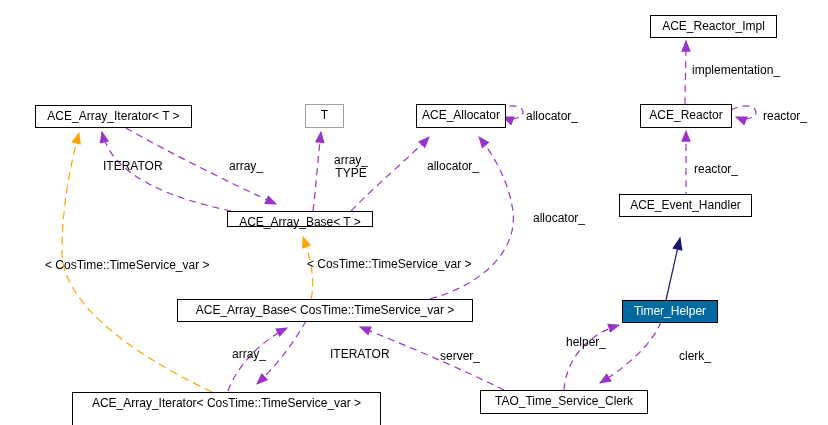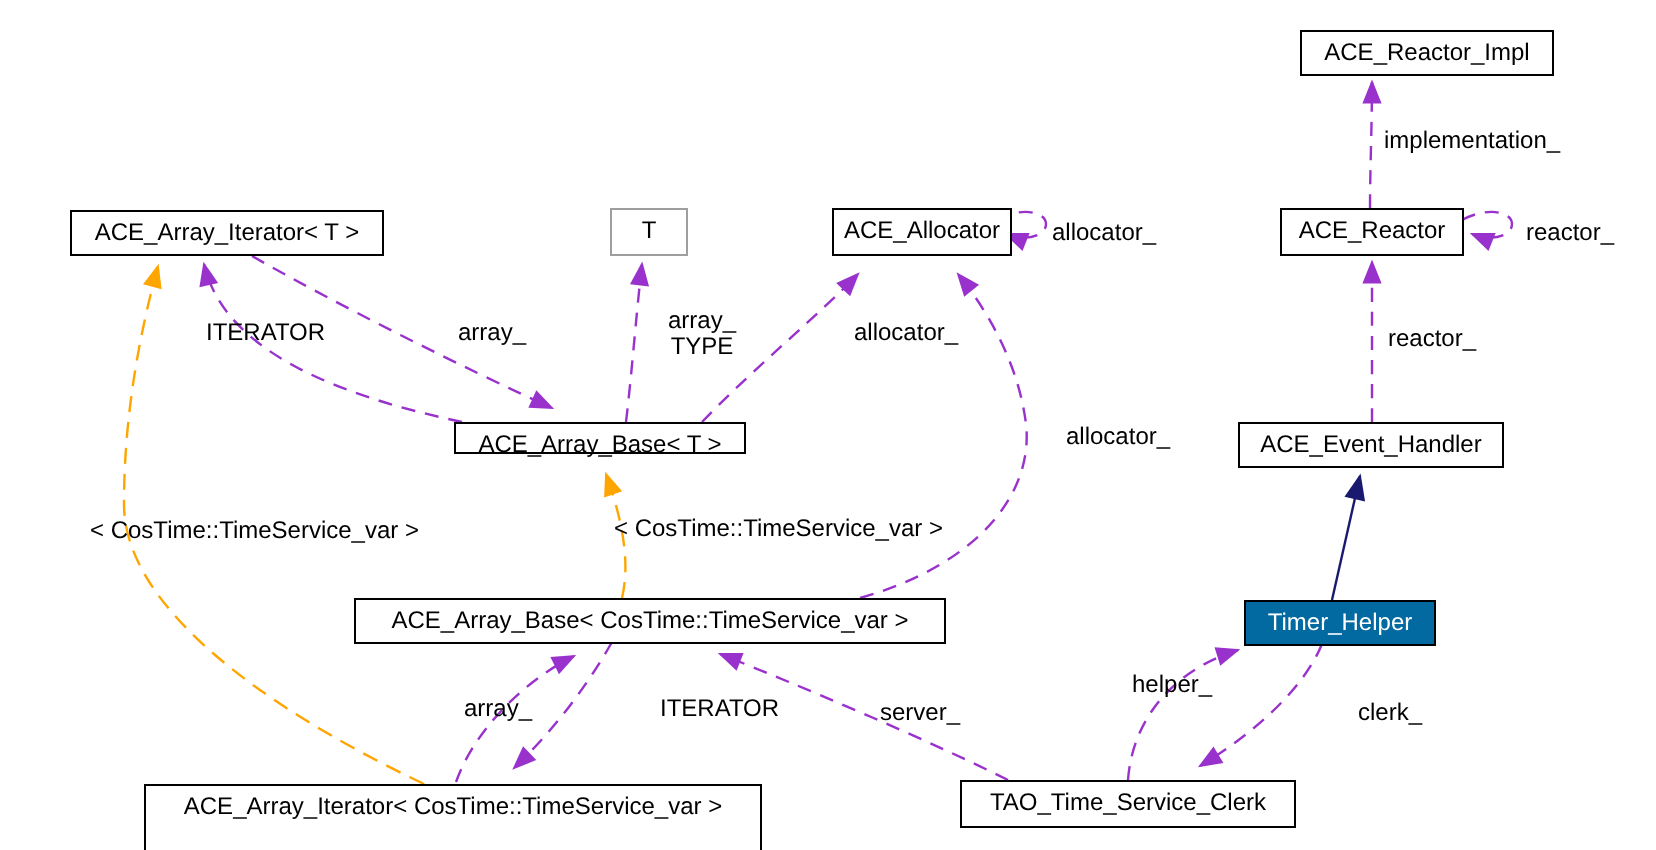--- a/index.html
+++ b/index.html
@@ -69,21 +69,21 @@
   <div class="node" style="left:35px;top:105px;width:157px;height:23px;">ACE_Array_Iterator&lt; T &gt;</div>
 
   <div class="node tparam" style="left:305px;top:104px;width:39px;height:24px;">T</div>
 
   <div class="node" style="left:400px;top:104px;width:90px;height:24px;margin-left:16px;">ACE_Allocator</div>
 
   <div class="node" style="left:622px;top:15px;width:127px;height:23px;margin-left:28px;">ACE_Reactor_Impl</div>
 
   <div class="node" style="left:640px;top:104px;width:92px;height:24px;">ACE_Reactor</div>
 
-  <div class="node" style="left:619px;top:211px;width:133px;height:23px;">ACE_Event_Handler</div>
+  <div class="node" style="left:619px;top:194px;width:133px;height:23px;">ACE_Event_Handler</div>
 
   <div class="node" style="left:227px;top:211px;width:146px;height:16px;">ACE_Array_Base&lt; T &gt;</div>
 
   <div class="node" style="left:177px;top:299px;width:296px;height:23px;">ACE_Array_Base&lt; CosTime::TimeService_var &gt;</div>
 
   <div class="node current" style="left:622px;top:300px;width:96px;height:23px;">Timer_Helper</div>
 
   <div class="node" style="left:72px;top:392px;width:309px;height:38px;">ACE_Array_Iterator&lt; CosTime::TimeService_var &gt;</div>
 
   <div class="node" style="left:480px;top:390px;width:168px;height:24px;">TAO_Time_Service_Clerk</div>

